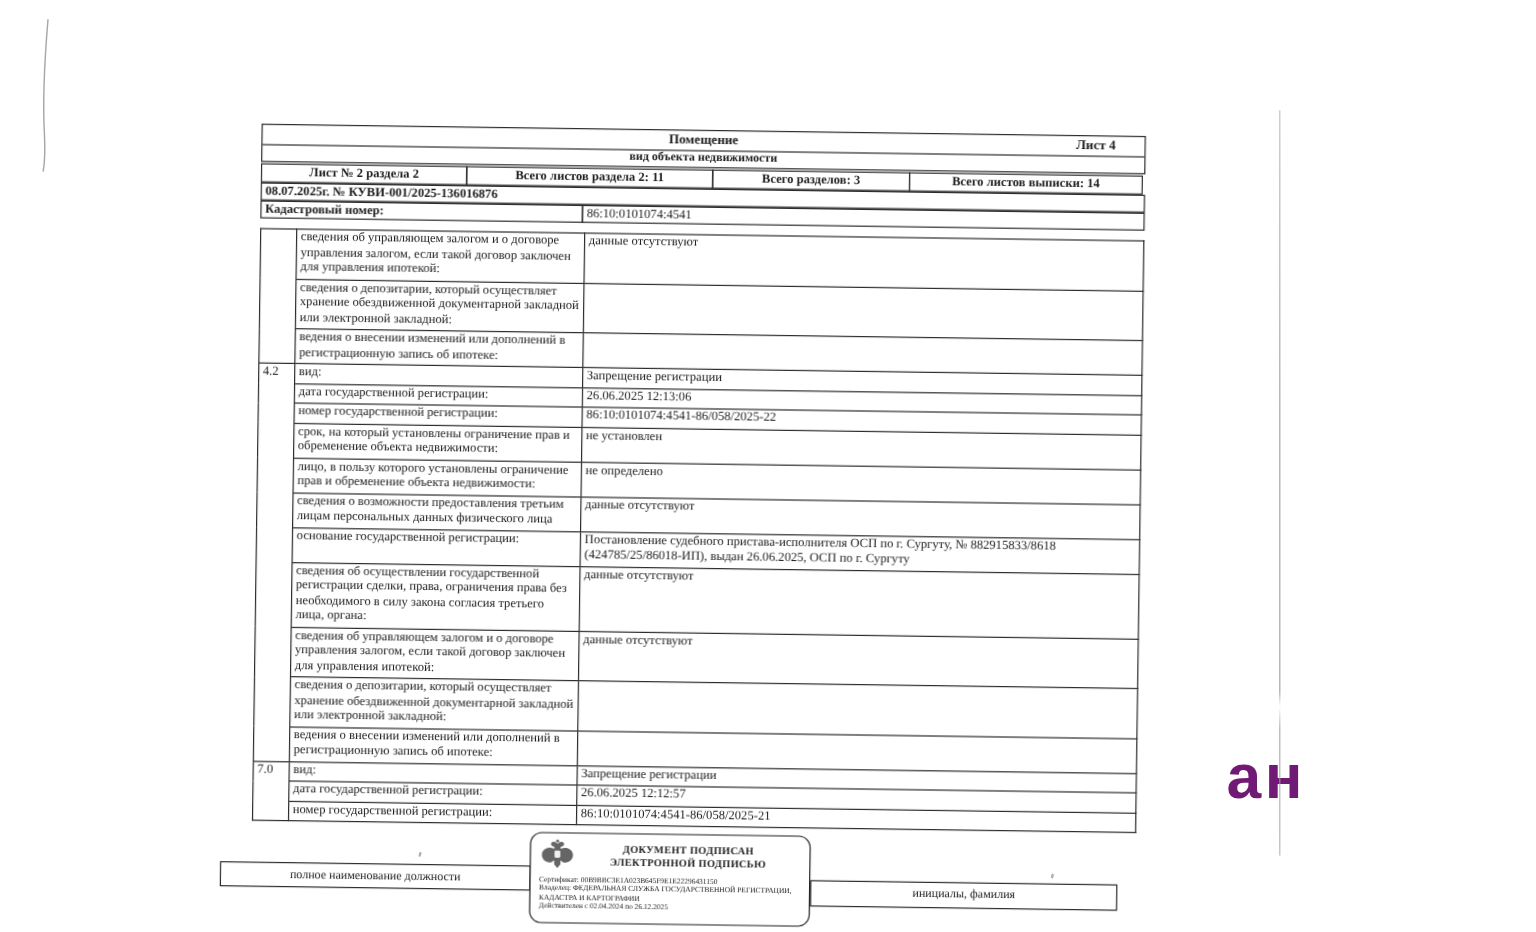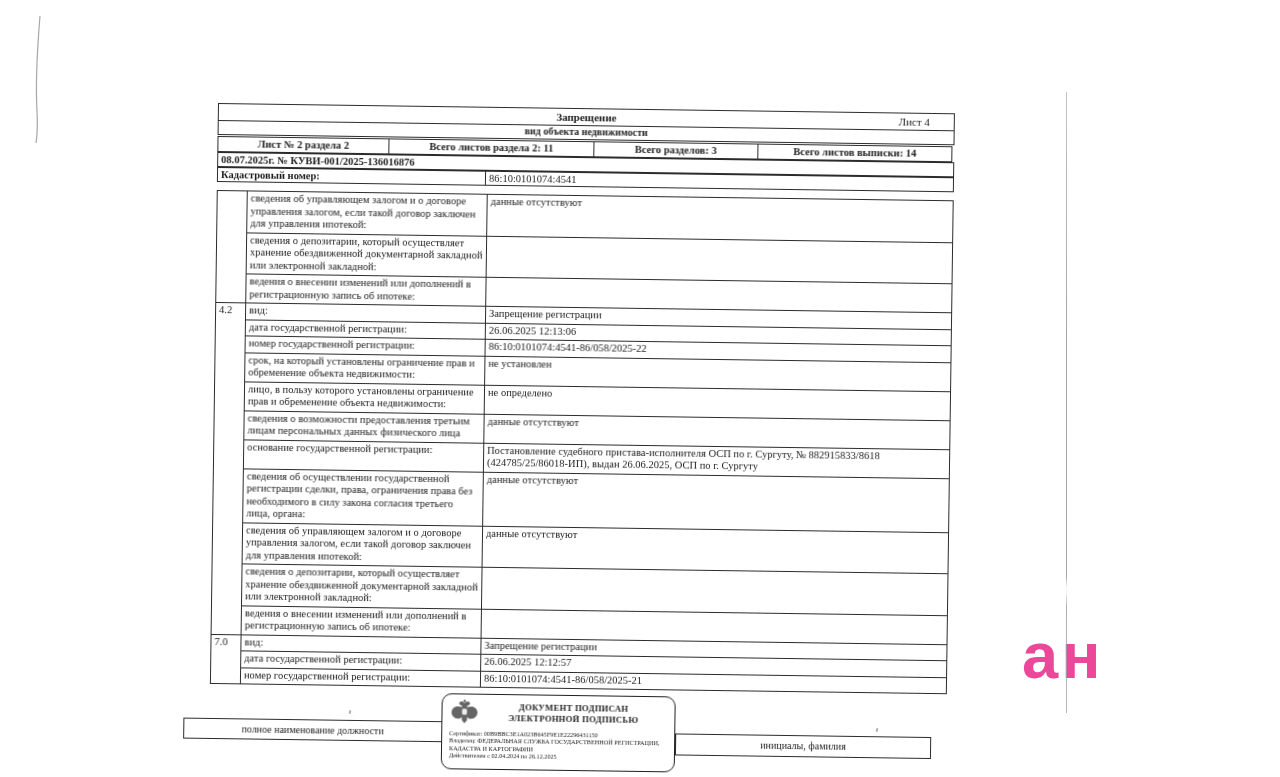--- a/index.html
+++ b/index.html
@@ -12,21 +12,21 @@
   
   .doc {
     position:absolute; left:218px; top:103px; width:737px;
     transform:rotate(0.8deg); transform-origin:0 0;
     filter:blur(0.28px);
   }
 
   
   .hdr-box { border:1px solid #2b2b2b; position:relative; }
   .hdr-row1 { height:17px; text-align:center; font-weight:bold; font-size:11px; line-height:17px; border-bottom:1px solid #2b2b2b; position:relative; }
-  .sheet-top { position:absolute; right:24px; top:0; font-weight:normal; font-size:11px; }
+  .sheet-top { position:absolute; right:24px; top:0; font-weight:bold; font-size:11px; }
   .hdr-row2 { height:13px; text-align:center; font-weight:bold; font-size:10px; line-height:12px; }
 
   .hdr-cells { display:flex; margin-top:1px; }
   .hdr-cell { border:1px solid #2b2b2b; margin-left:-1px; height:16px; text-align:center; font-weight:bold; font-size:10.5px; line-height:14px; }
   .hdr-cell:first-child { margin-left:0; }
   .hc1 { width:172px; } .hc2 { width:206px; } .hc3 { width:165px; } .hc4 { width:195px; }
 
   .hdr-request { border:1px solid #2b2b2b; margin-top:0px; height:15px; font-weight:bold; font-size:10.5px; line-height:13px; padding-left:3px; }
   .hdr-cad { display:flex; margin-top:0; }
   .hdr-cad .c1 { width:269px; border:1px solid #2b2b2b; height:15px; font-weight:bold; font-size:10.5px; line-height:13px; padding-left:3px; }
@@ -61,41 +61,41 @@
   
   .hairline { position:absolute; left:0; top:0; }
   .vline {
     position:absolute; left:1066px; top:92px; width:1.3px; height:621px;
     background:linear-gradient(#b3b3b3 0%, #8f8f8f 40%, #8f8f8f 78%, #ffffff 80%, #9a9a9a 83%, #a8a8a8 100%);
     opacity:.8;
   }
   .watermark {
     position:absolute; left:1022px; top:618px;
     font-family:"Liberation Sans", sans-serif; font-weight:bold;
-    font-size:65px; letter-spacing:3px; color:#ec4899; z-index:0;
+    font-size:52px; letter-spacing:3px; color:#701a75; z-index:0;
   }
   .speck { position:absolute; width:2px; height:4px; background:#6f6f6f; opacity:.55; border-radius:1px; transform:rotate(14deg); }
 </style>
 </head>
 <body>
 
 <div class="watermark">ан</div>
 <svg class="hairline" width="120" height="180" viewBox="0 0 120 180">
   <path d="M40,16 q-5,60 -3,95 q1,20 -1,32" stroke="#8a8a8a" stroke-width="1.2" fill="none" opacity="0.75"></path>
 </svg>
 <div class="vline"></div>
 <div class="speck" style="left:349px; top:710px;"></div>
 <div class="speck" style="left:611px; top:717px;"></div>
 <div class="speck" style="left:876px; top:728px;"></div>
 
 <div class="doc">
 
   <div class="hdr-box">
     <div class="hdr-row1">
-      <span>Запрещение</span>
+      <span>Помещение</span>
       <span class="sheet-top">Лист 4</span>
     </div>
     <div class="hdr-row2">вид объекта недвижимости</div>
   </div>
 
   <div class="hdr-cells">
     <div class="hdr-cell hc1">Лист № 2 раздела 2</div>
     <div class="hdr-cell hc2">Всего листов раздела 2: 11</div>
     <div class="hdr-cell hc3">Всего разделов: 3</div>
     <div class="hdr-cell hc4">Всего листов выписки: 14</div>

